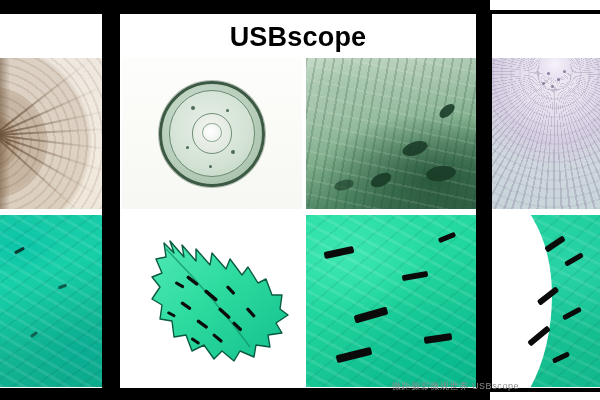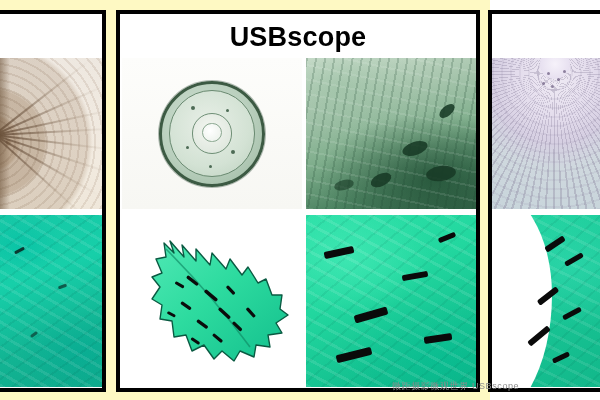--- a/index.html
+++ b/index.html
@@ -11,21 +11,21 @@
     width: 600px;
     height: 400px;
     overflow: hidden;
     font-family: "Liberation Sans", sans-serif;
   }
 
   #stage {
     position: relative;
     width: 490px;
     height: 400px;
-    background: #fef9c3;
+    background: #000000;
   }
 
   
   .panel {
     position: absolute;
     box-sizing: border-box;
     background: #ffffff;
     overflow: hidden;
   }
   .panel-left {

